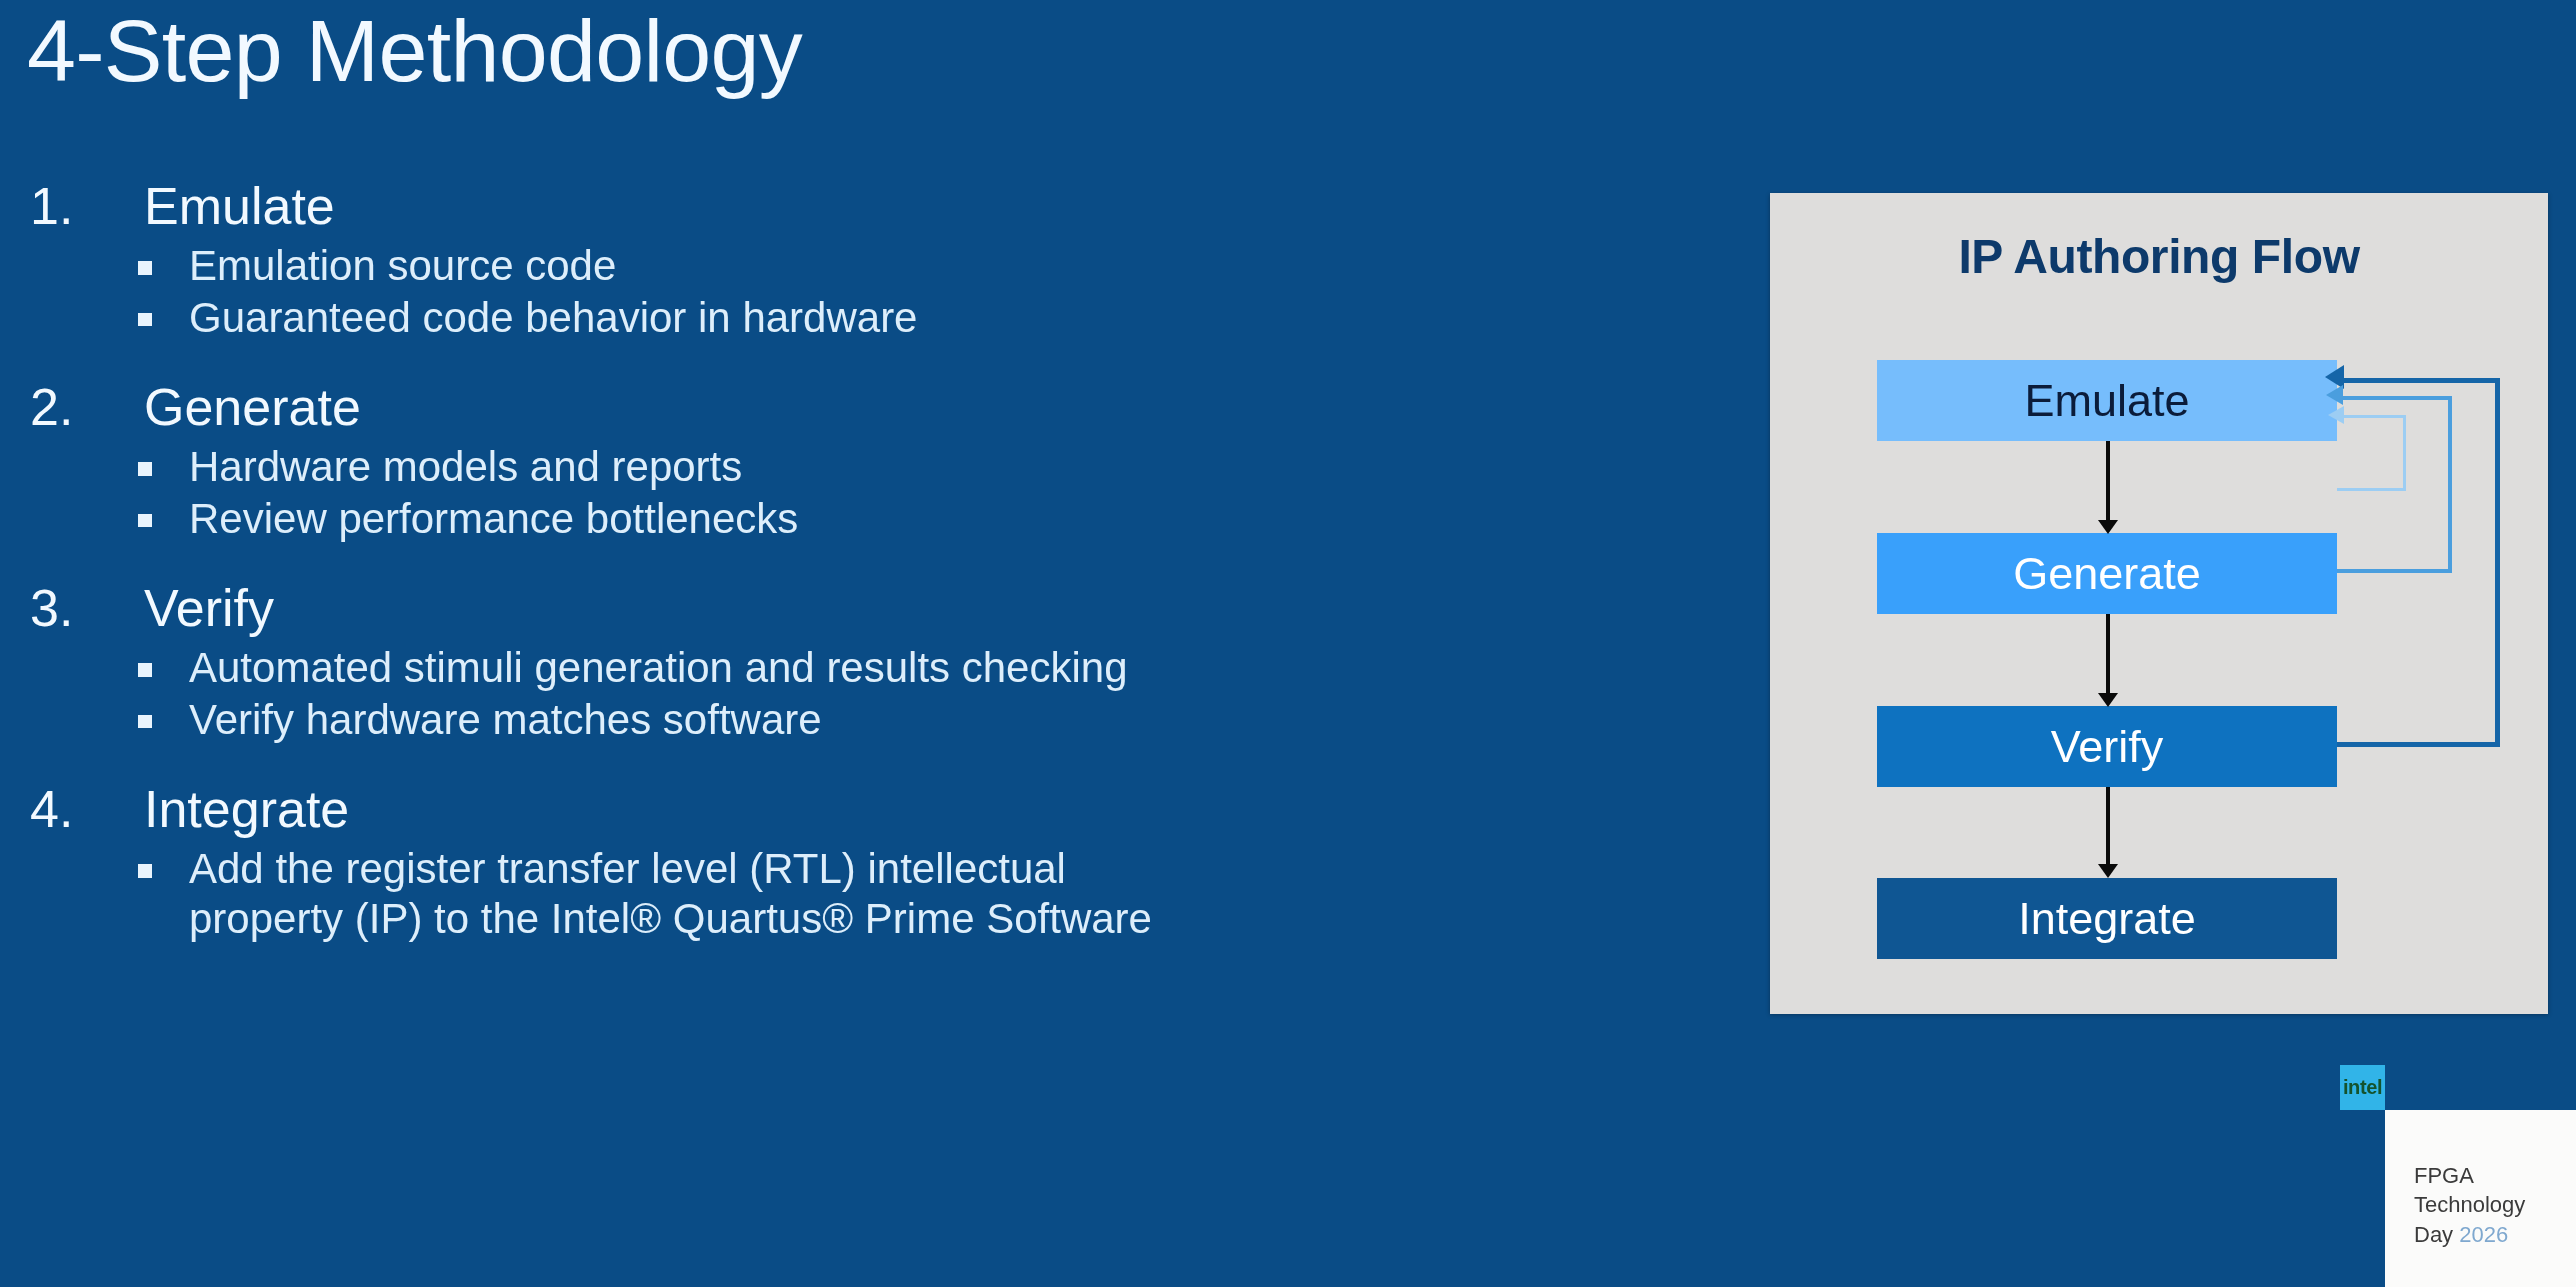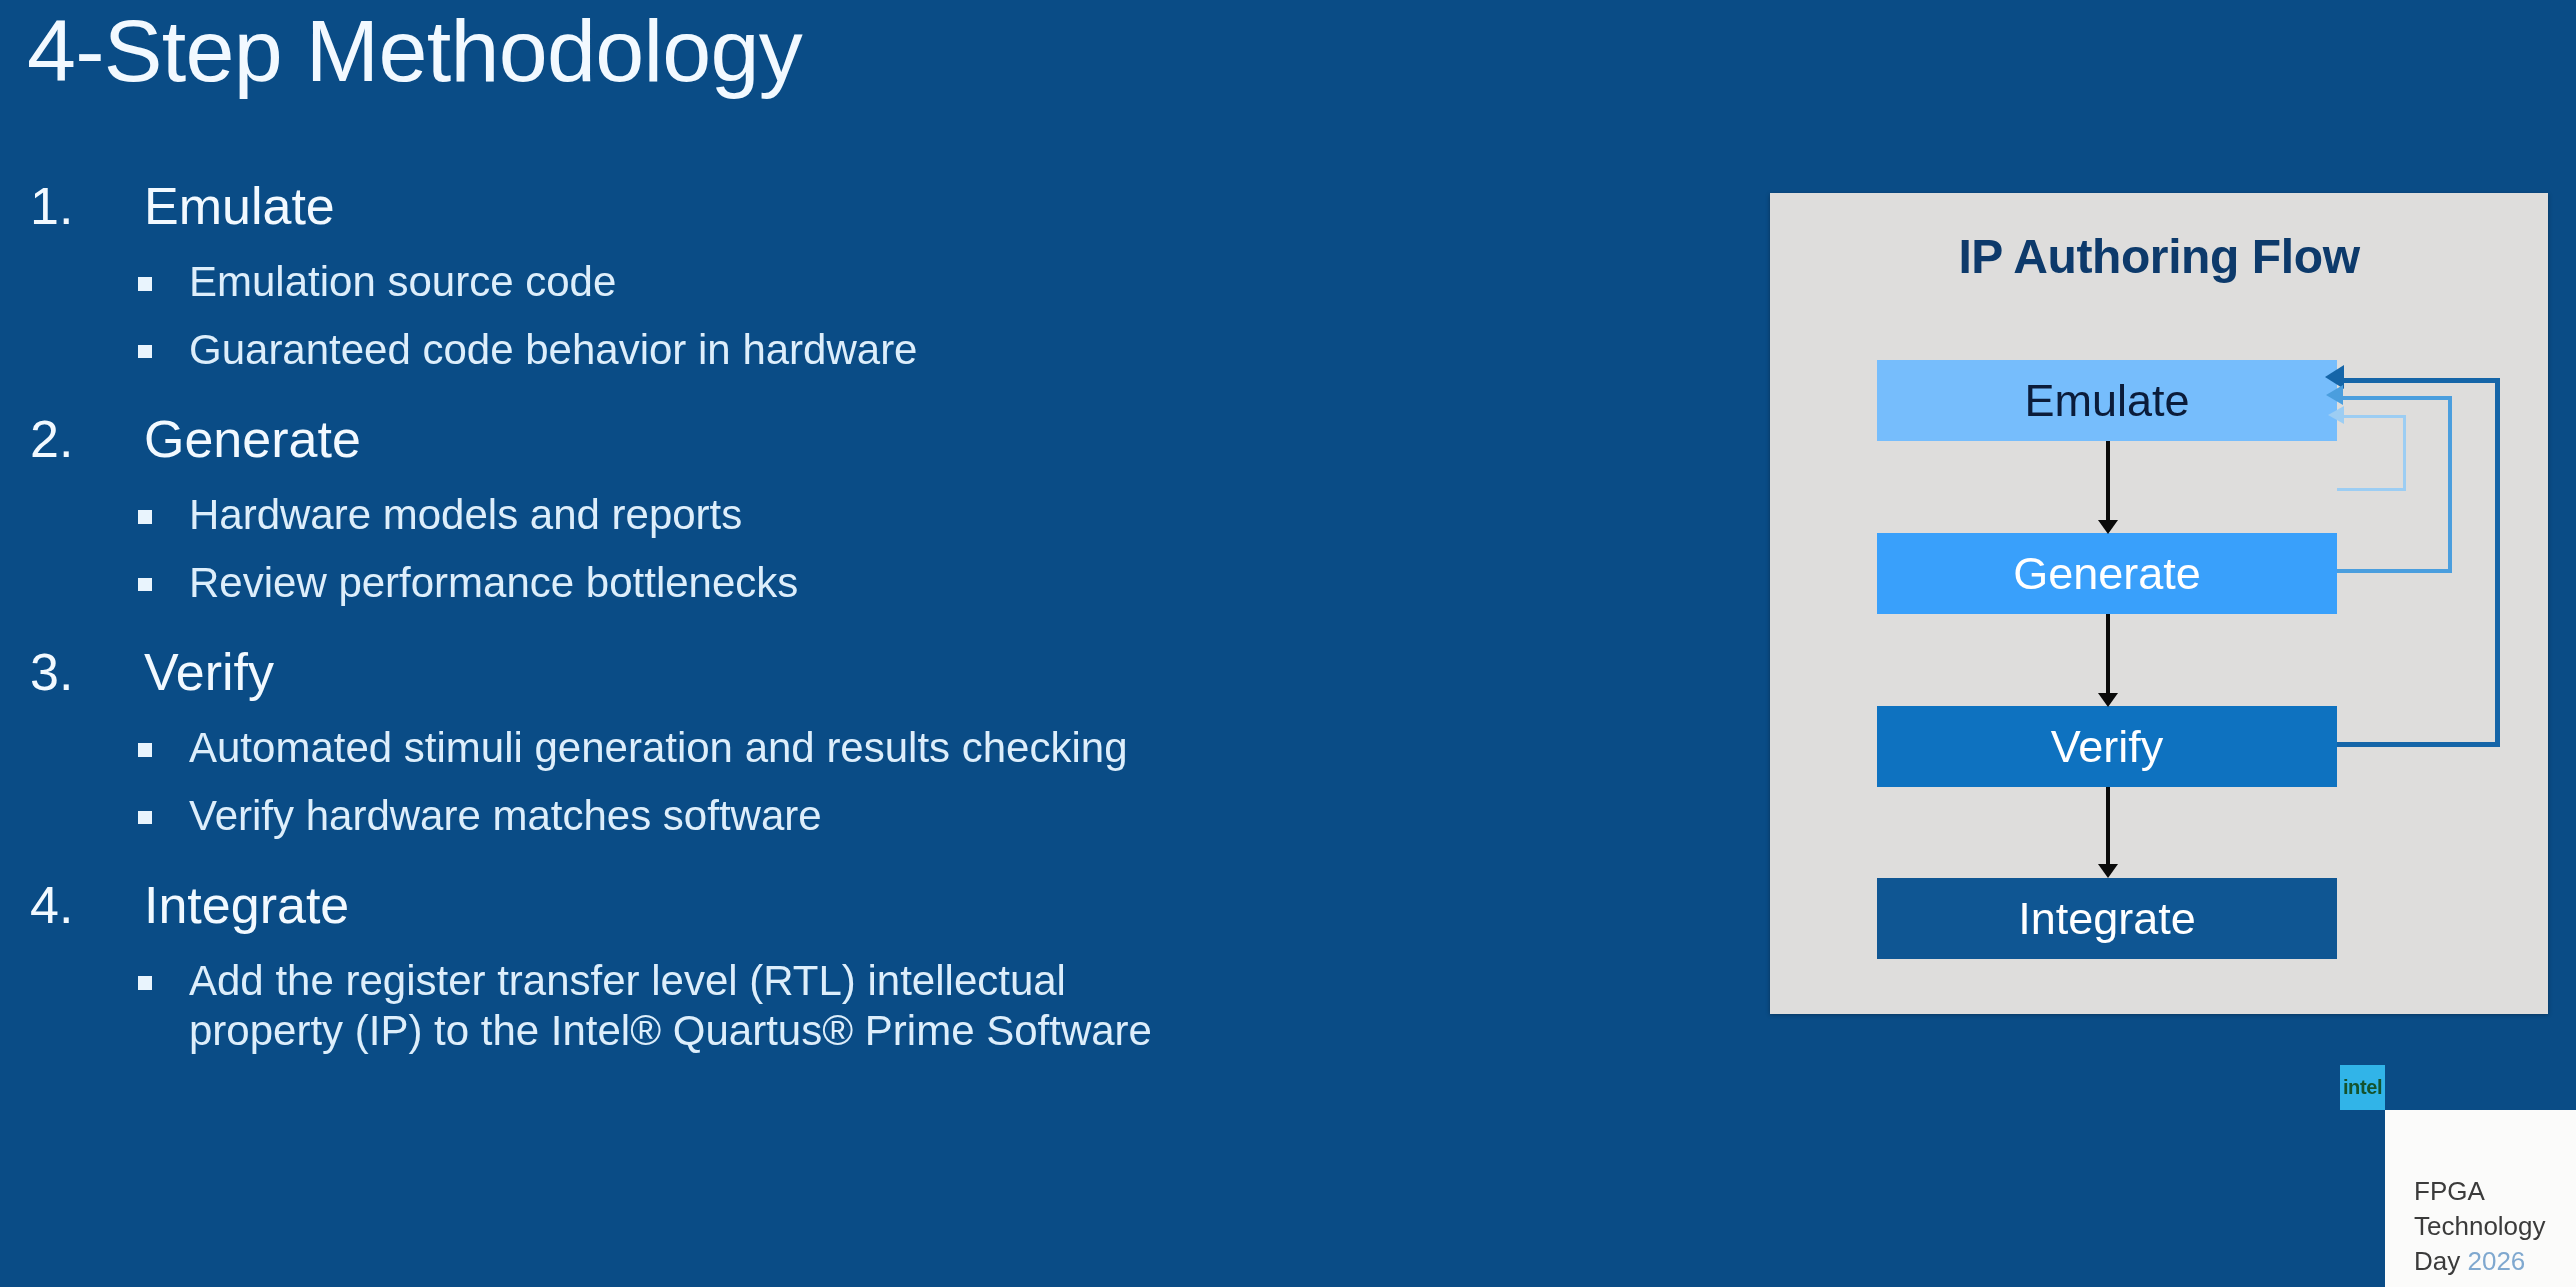--- a/index.html
+++ b/index.html
@@ -68,21 +68,21 @@
     font-size: 52px;
     font-weight: 400;
     color: #f2f9ff;
     line-height: 66px;
   }
 
   .sub-bullet {
     position: relative;
     padding-left: 189px;
     min-height: 48px;
-    margin-top: 18px;
+    margin-top: 2px;
   }
   .sub-bullet .sq {
     position: absolute;
     left: 138px;
     top: 20px;
     width: 13.7px;
     height: 13.7px;
     background: #e9f4fd;
   }
   .sub-bullet .txt {
@@ -227,23 +227,23 @@
     letter-spacing: -0.4px;
   }
   #event-card {
     position: absolute;
     left: 45px;
     top: 45px;
     width: 192px;
     height: 178px;
     background: #fbfbfa;
     color: #3b3b3b;
-    padding: 64px 0 0 29px;
+    padding: 51px 0 0 29px;
     box-sizing: border-box;
-    font-size: 26px;
+    font-size: 22px;
     line-height: 1.34;
   }
   #event-card .yr { color: #7fa8cf; }
 </style>
 </head>
 <body>
 
 <div id="slide">
 
   <div id="slide-title">4-Step Methodology</div>

